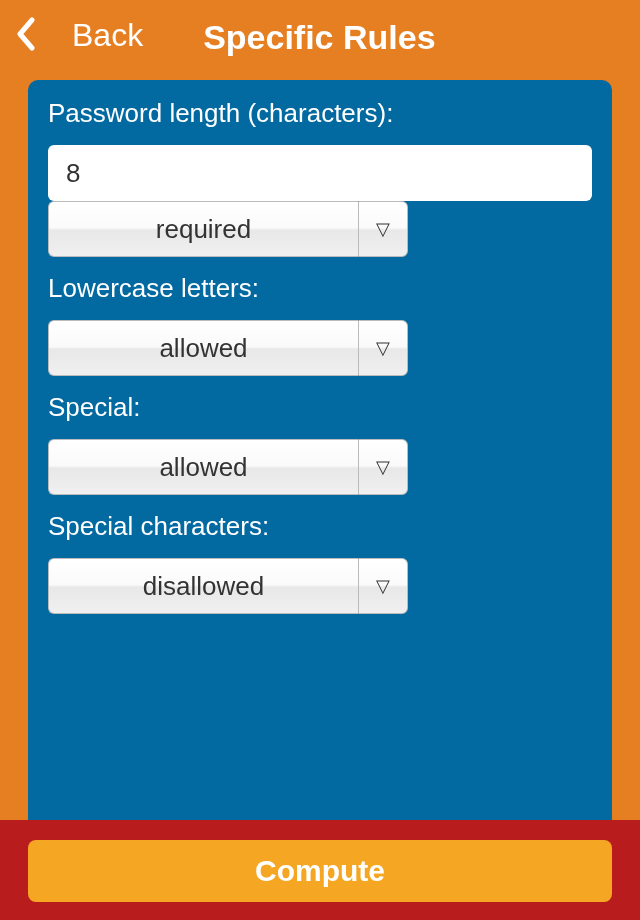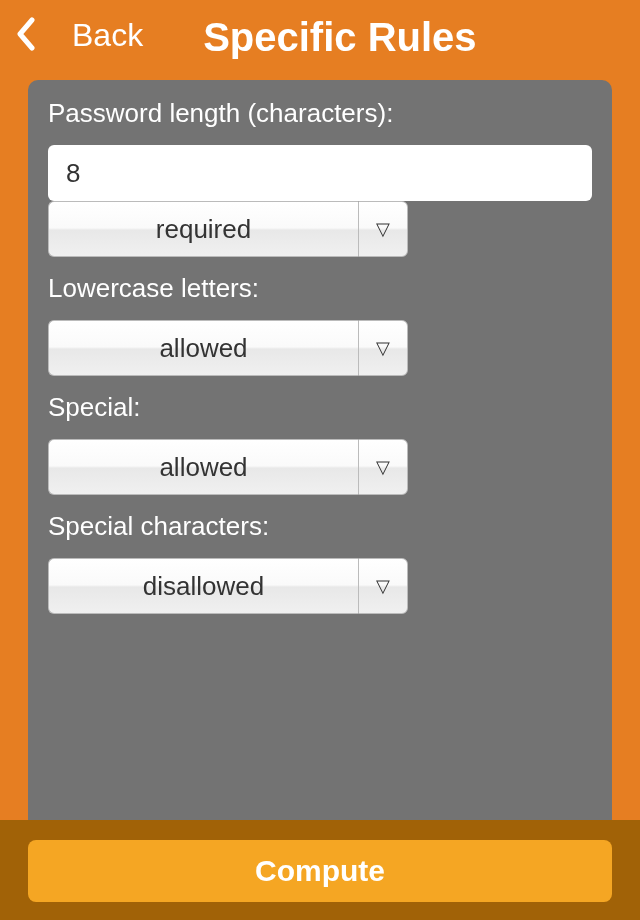--- a/index.html
+++ b/index.html
@@ -23,26 +23,26 @@
       font-size: 32px;
       font-weight: 400;
       cursor: pointer;
       gap: 32px;
     }
     .back-chevron {
       margin-right: 5px;
     }
     .title {
       color: white;
-      font-size: 40px;
+      font-size: 34px;
       font-weight: bold;
       margin-left: 60px;
     }
     .panel {
-      background: #737373;
+      background: #0369a1;
       margin: 0 28px;
       border-radius: 10px;
       padding: 18px 20px;
       height: 750px;
     }
     .field-label {
       color: white;
       font-size: 26px;
       font-weight: 400;
       margin-bottom: 16px;
@@ -91,21 +91,21 @@
       justify-content: center;
       font-size: 18px;
       color: #333;
       cursor: pointer;
     }
     .footer {
       position: absolute;
       bottom: 0;
       left: 0;
       right: 0;
-      background: #a16207;
+      background: #b91c1c;
       padding: 20px 28px 18px 28px;
       height: 100px;
     }
     .compute-btn {
       width: 100%;
       height: 62px;
       background: #f5a623;
       border: none;
       border-radius: 8px;
       color: white;

